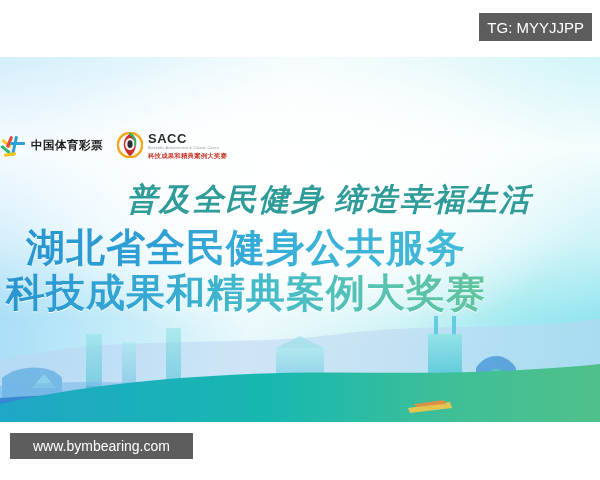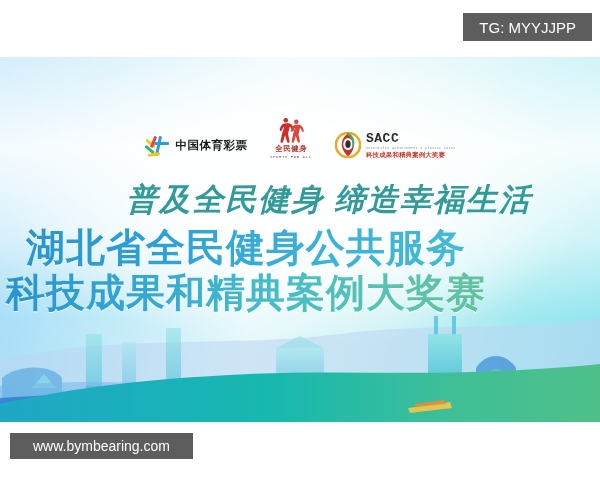--- a/index.html
+++ b/index.html
@@ -48,23 +48,21 @@
 
   
   #logo-row {
     position: absolute;
     left: 0;
     top: 40px;
     width: 600px;
     height: 62px;
     display: flex;
     align-items: flex-end;
-    justify-content: center;
-    gap: 22px;
-    font-family: Liberation Mono, monospace;
+    gap: 14px;
   }
   .logo {
     display: flex;
     align-items: center;
     gap: 5px;
   }
   .logo-stack {
     display: flex;
     flex-direction: column;
     align-items: center;
@@ -183,21 +181,21 @@
     font-family: "Liberation Sans", sans-serif;
     display: flex;
     align-items: center;
     justify-content: center;
     white-space: nowrap;
   }
   #wm-top {
     right: 8px;
     top: 13px;
     height: 28px;
-    padding: 0 16px;
+    padding: 0 8px;
     font-size: 15px;
   }
   #wm-bottom {
     left: 10px;
     bottom: 21px;
     height: 26px;
     padding: 0 23px;
     font-size: 14px;
   }
 </style>
@@ -294,36 +292,20 @@
         <i style="left:8px; top:3px;  width:3.2px; height:12px; background:#e8453c; transform:rotate(22deg);"></i>
         <i style="left:10px; top:9px; width:15px; height:3.2px; background:#2e9fd6;"></i>
         <i style="left:13px; top:3px; width:3.2px; height:20px; background:#2e9fd6; transform:rotate(12deg);"></i>
         <i style="left:4px; top:20px; width:12px; height:3.2px; background:#f5c518; transform:rotate(-8deg);"></i>
       </div>
       <div class="logo-stack">
         <span class="cn-lab">中国体育彩票</span>
       </div>
     </div>
 
-    <div class="logo">
-      <div class="logo-stack">
-        <svg class="mark-sfa" viewBox="0 0 40 40" xmlns="http://www.w3.org/2000/svg">
-          <g fill="#c8302a">
-            <circle cx="13" cy="7" r="3.1"></circle>
-            <path d="M13 11 C8 11 6 15 5 19 C4.4 21.4 7 22.4 8 20 C8.7 18 9.6 16.2 11 15.6 L8 25 L6 35 C5.6 37.6 9 38 9.6 35.4 L12 27 L14.6 35.4 C15.4 38 18.6 37.2 18 34.6 L16 25 L18.4 15.8 C19.6 16.6 20.4 18.2 21 20 C21.8 22.4 24.4 21.4 23.8 19 C22.8 15 21 11 16 11 Z"></path>
-          </g>
-          <g fill="#d9483f">
-            <circle cx="27" cy="9" r="3"></circle>
-            <path d="M27 13 C22.6 13 21 16.6 20 20.2 C19.4 22.4 21.8 23.4 22.6 21.2 C23.2 19.4 24 17.8 25.2 17.2 L22.6 26 L21 35 C20.6 37.4 23.6 37.8 24.2 35.4 L26.4 28 L28.6 35.4 C29.2 37.8 32.2 37.2 31.8 34.8 L30 26 L32 17.4 C33 18 33.8 19.6 34.4 21.2 C35.2 23.4 37.6 22.4 37 20.2 C36 16.6 34 13 29.6 13 Z"></path>
-          </g>
-        </svg>
-        <span class="cn-lab" style="font-size:7.5px; color:#b8302a; margin-top:1px;">全民健身</span>
-        <span class="en-lab">SPORTS FOR ALL</span>
-      </div>
-    </div>
 
 
     <div class="logo">
       <svg class="mark-sacc" viewBox="0 0 30 30" xmlns="http://www.w3.org/2000/svg">
         <circle cx="15" cy="15" r="14" fill="none" stroke="#f0a81e" stroke-width="3"></circle>
         <path d="M15 2 C22 6 24 14 20 22 C18 26 15 28 15 28 C15 28 11 25 9 20 C6 13 9 5 15 2 Z" fill="#c8302a"></path>
         <ellipse cx="15" cy="14" rx="5.5" ry="7" fill="#ffffff" opacity="0.95"></ellipse>
         <ellipse cx="15" cy="14" rx="3" ry="4.4" fill="#2d2d2d"></ellipse>
         <path d="M15 2 C20 5 22 10 21 15" fill="none" stroke="#2bb673" stroke-width="2.4" stroke-linecap="round"></path>
       </svg>

